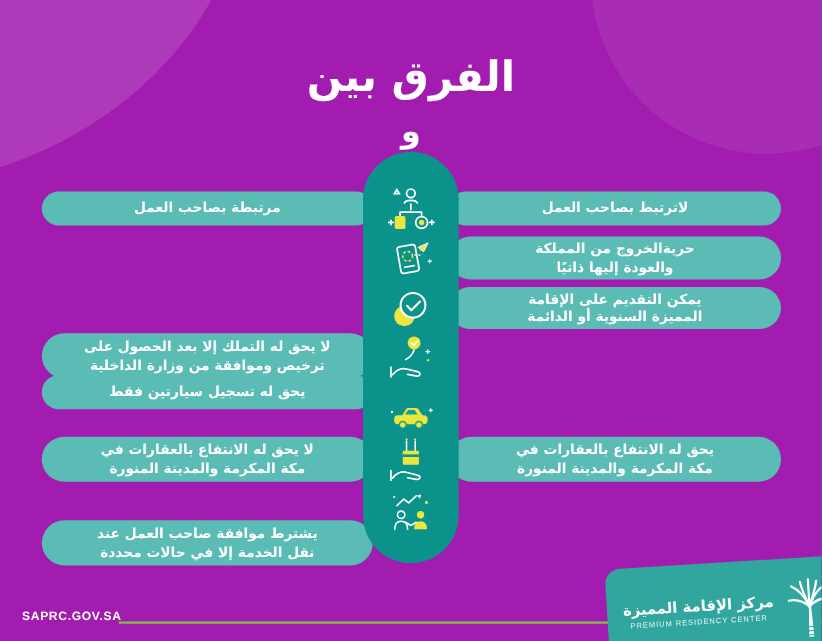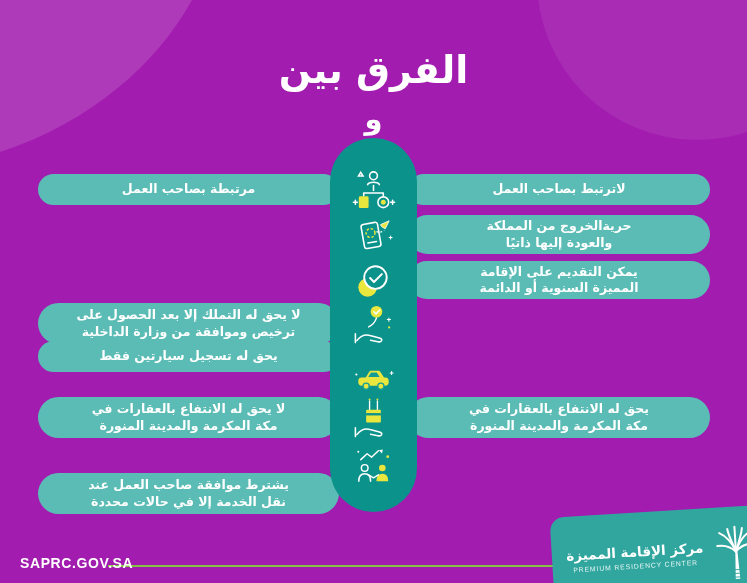--- a/index.html
+++ b/index.html
@@ -49,21 +49,21 @@
   .r4 { top:303px; height:41px; }
   .r5 { top:341px; height:31px; }
   .r6 { top:397px; height:41px; }
   .r7 { top:445px; height:41px;margin-top:28px; }
   
   .icon { position:absolute; left:350px; width:47px; height:47px; z-index:3; }
   .i1 { top:166px; } .i2 { top:212px; } .i3 { top:257px; } .i4 { top:300px; }
   .i5 { top:350px; } .i6 { top:394px; } .i7 { top:443px; }
   
   .website {
-    position:absolute; left:20px; top:555px; color:#ffffff; font-size:14px;
+    position:absolute; left:20px; top:555px; color:#ffffff; font-size:11px;
     font-weight:bold; letter-spacing:0.6px; z-index:3;
     font-family:"Liberation Sans","DejaVu Sans",sans-serif;
   }
   .footer-line {
     position:absolute; left:108px; right:0; top:565px; height:2px;
     background:#83c341; z-index:1;
   }
   .logo-card {
     position:absolute; left:552px; top:511px; width:220px; height:88px;
     background:#31a69f; border-radius:14px; transform:rotate(-3.5deg);

